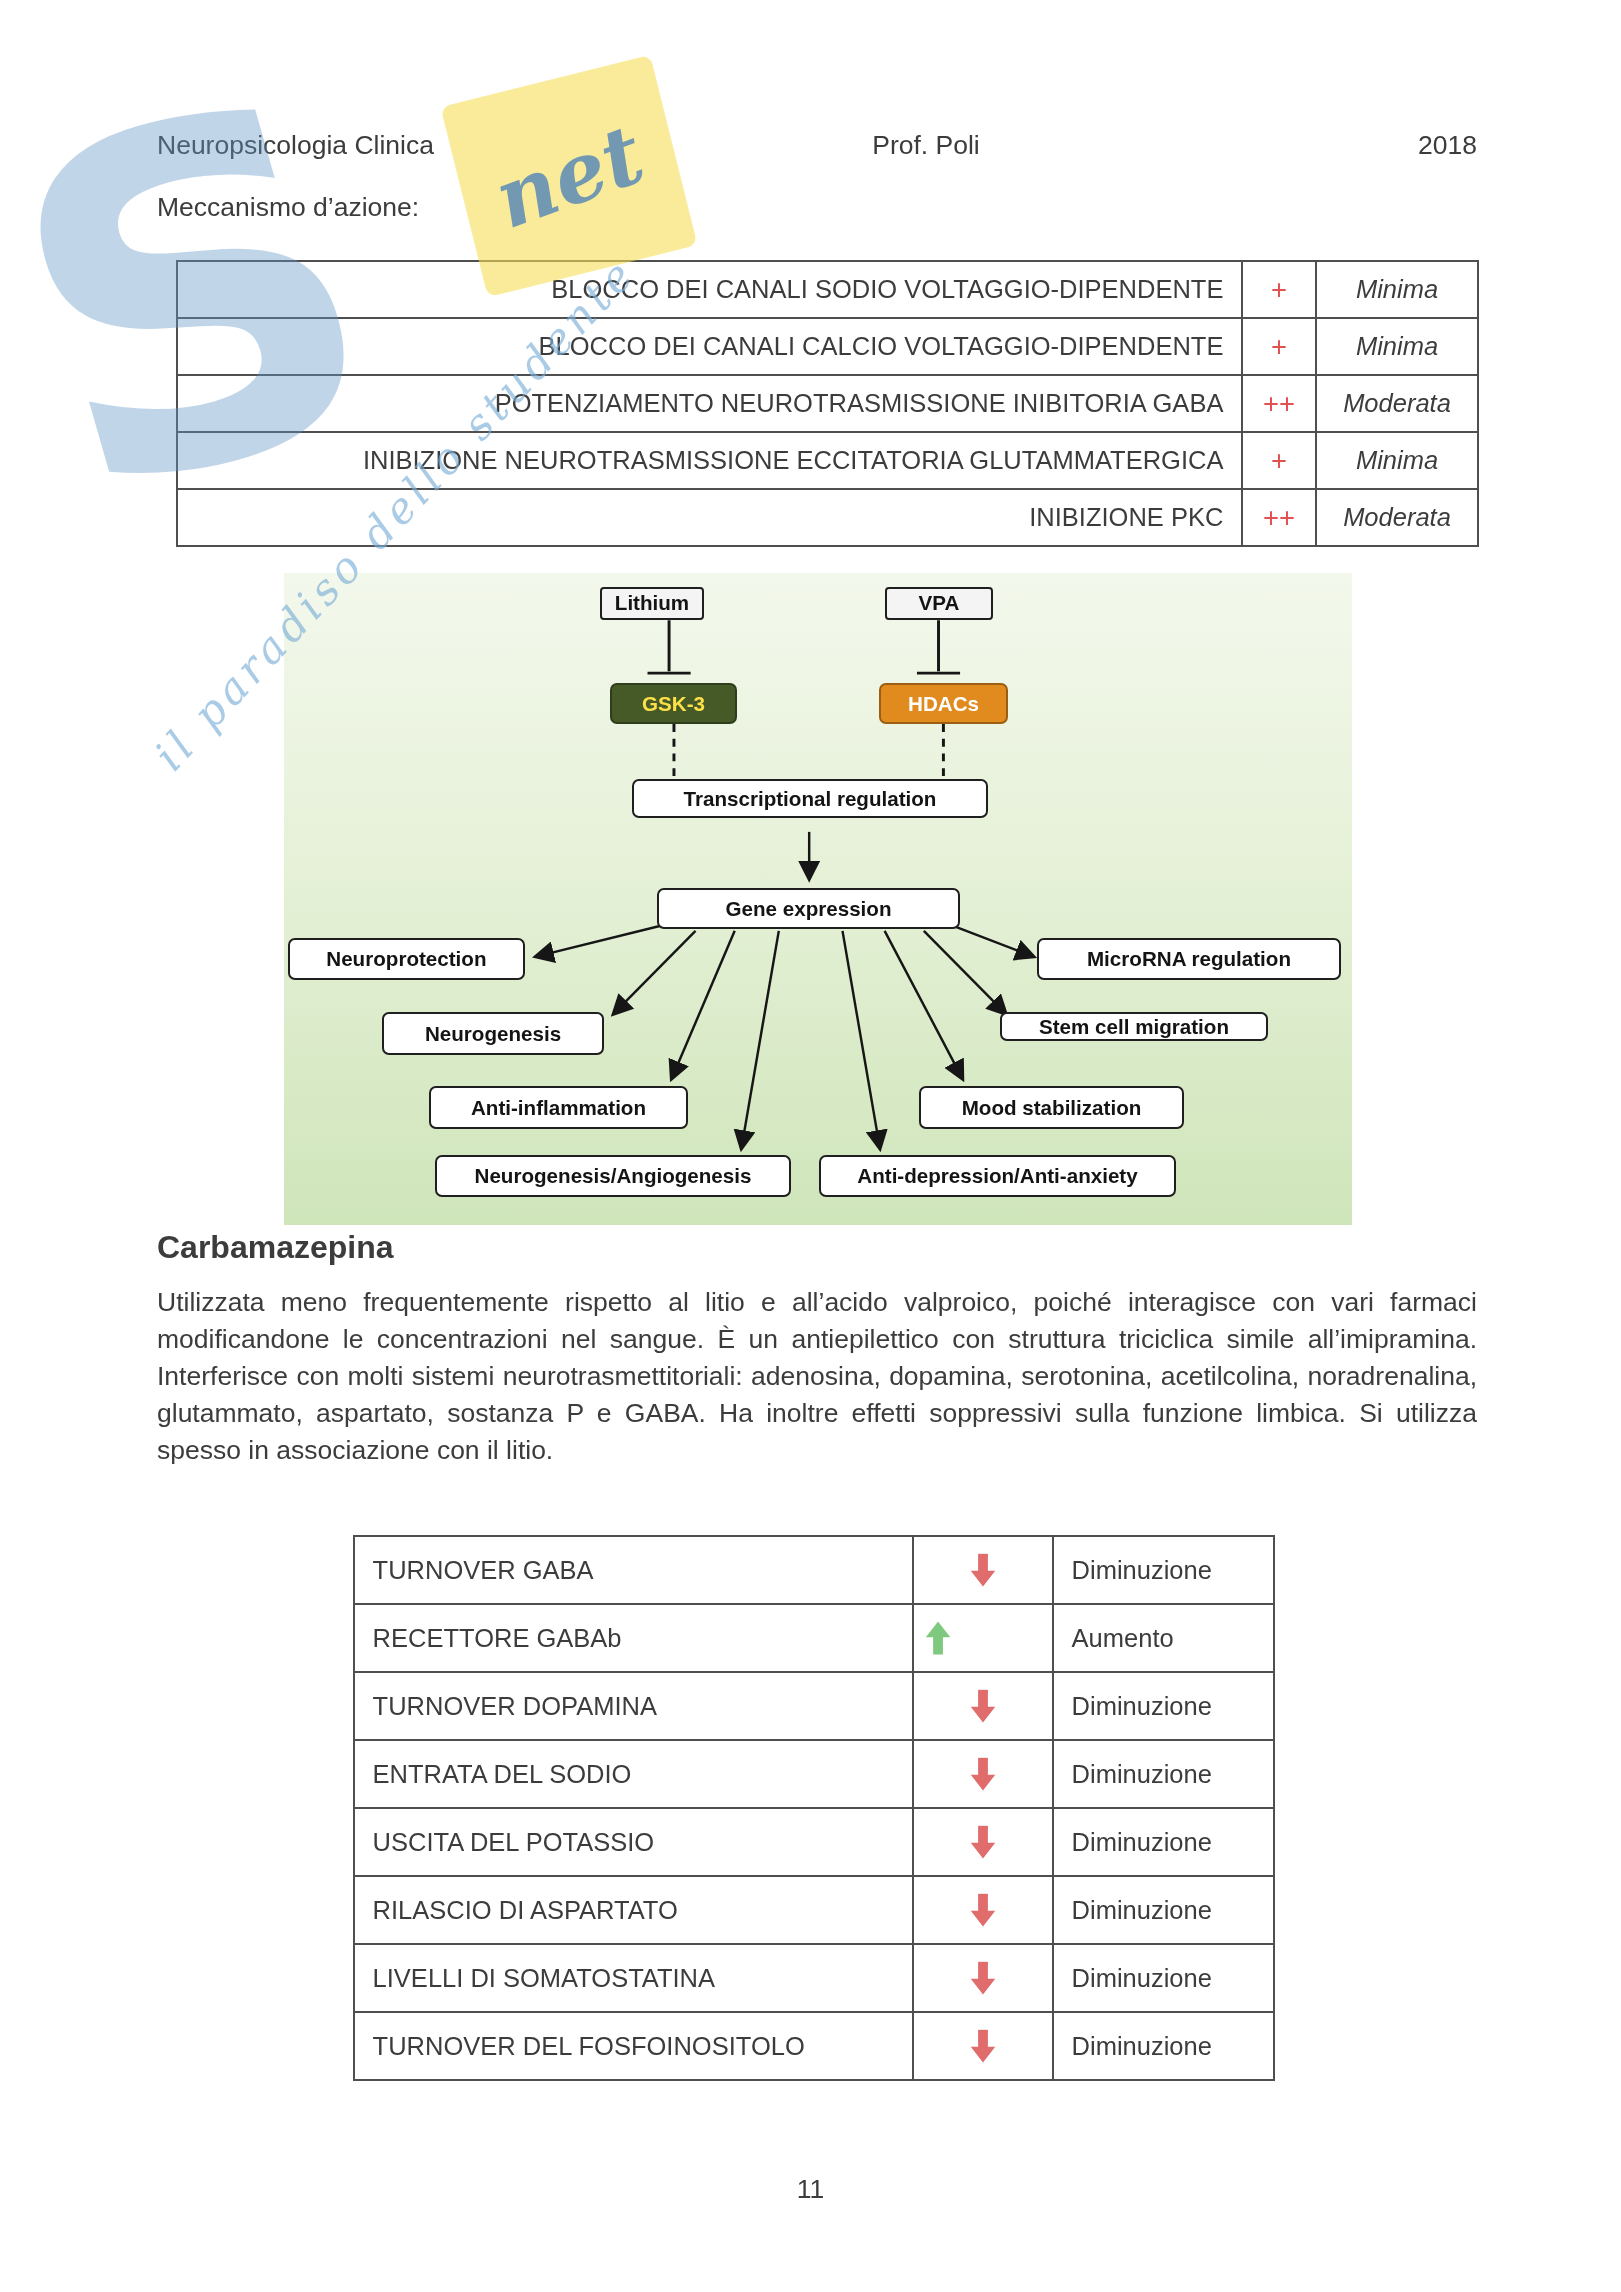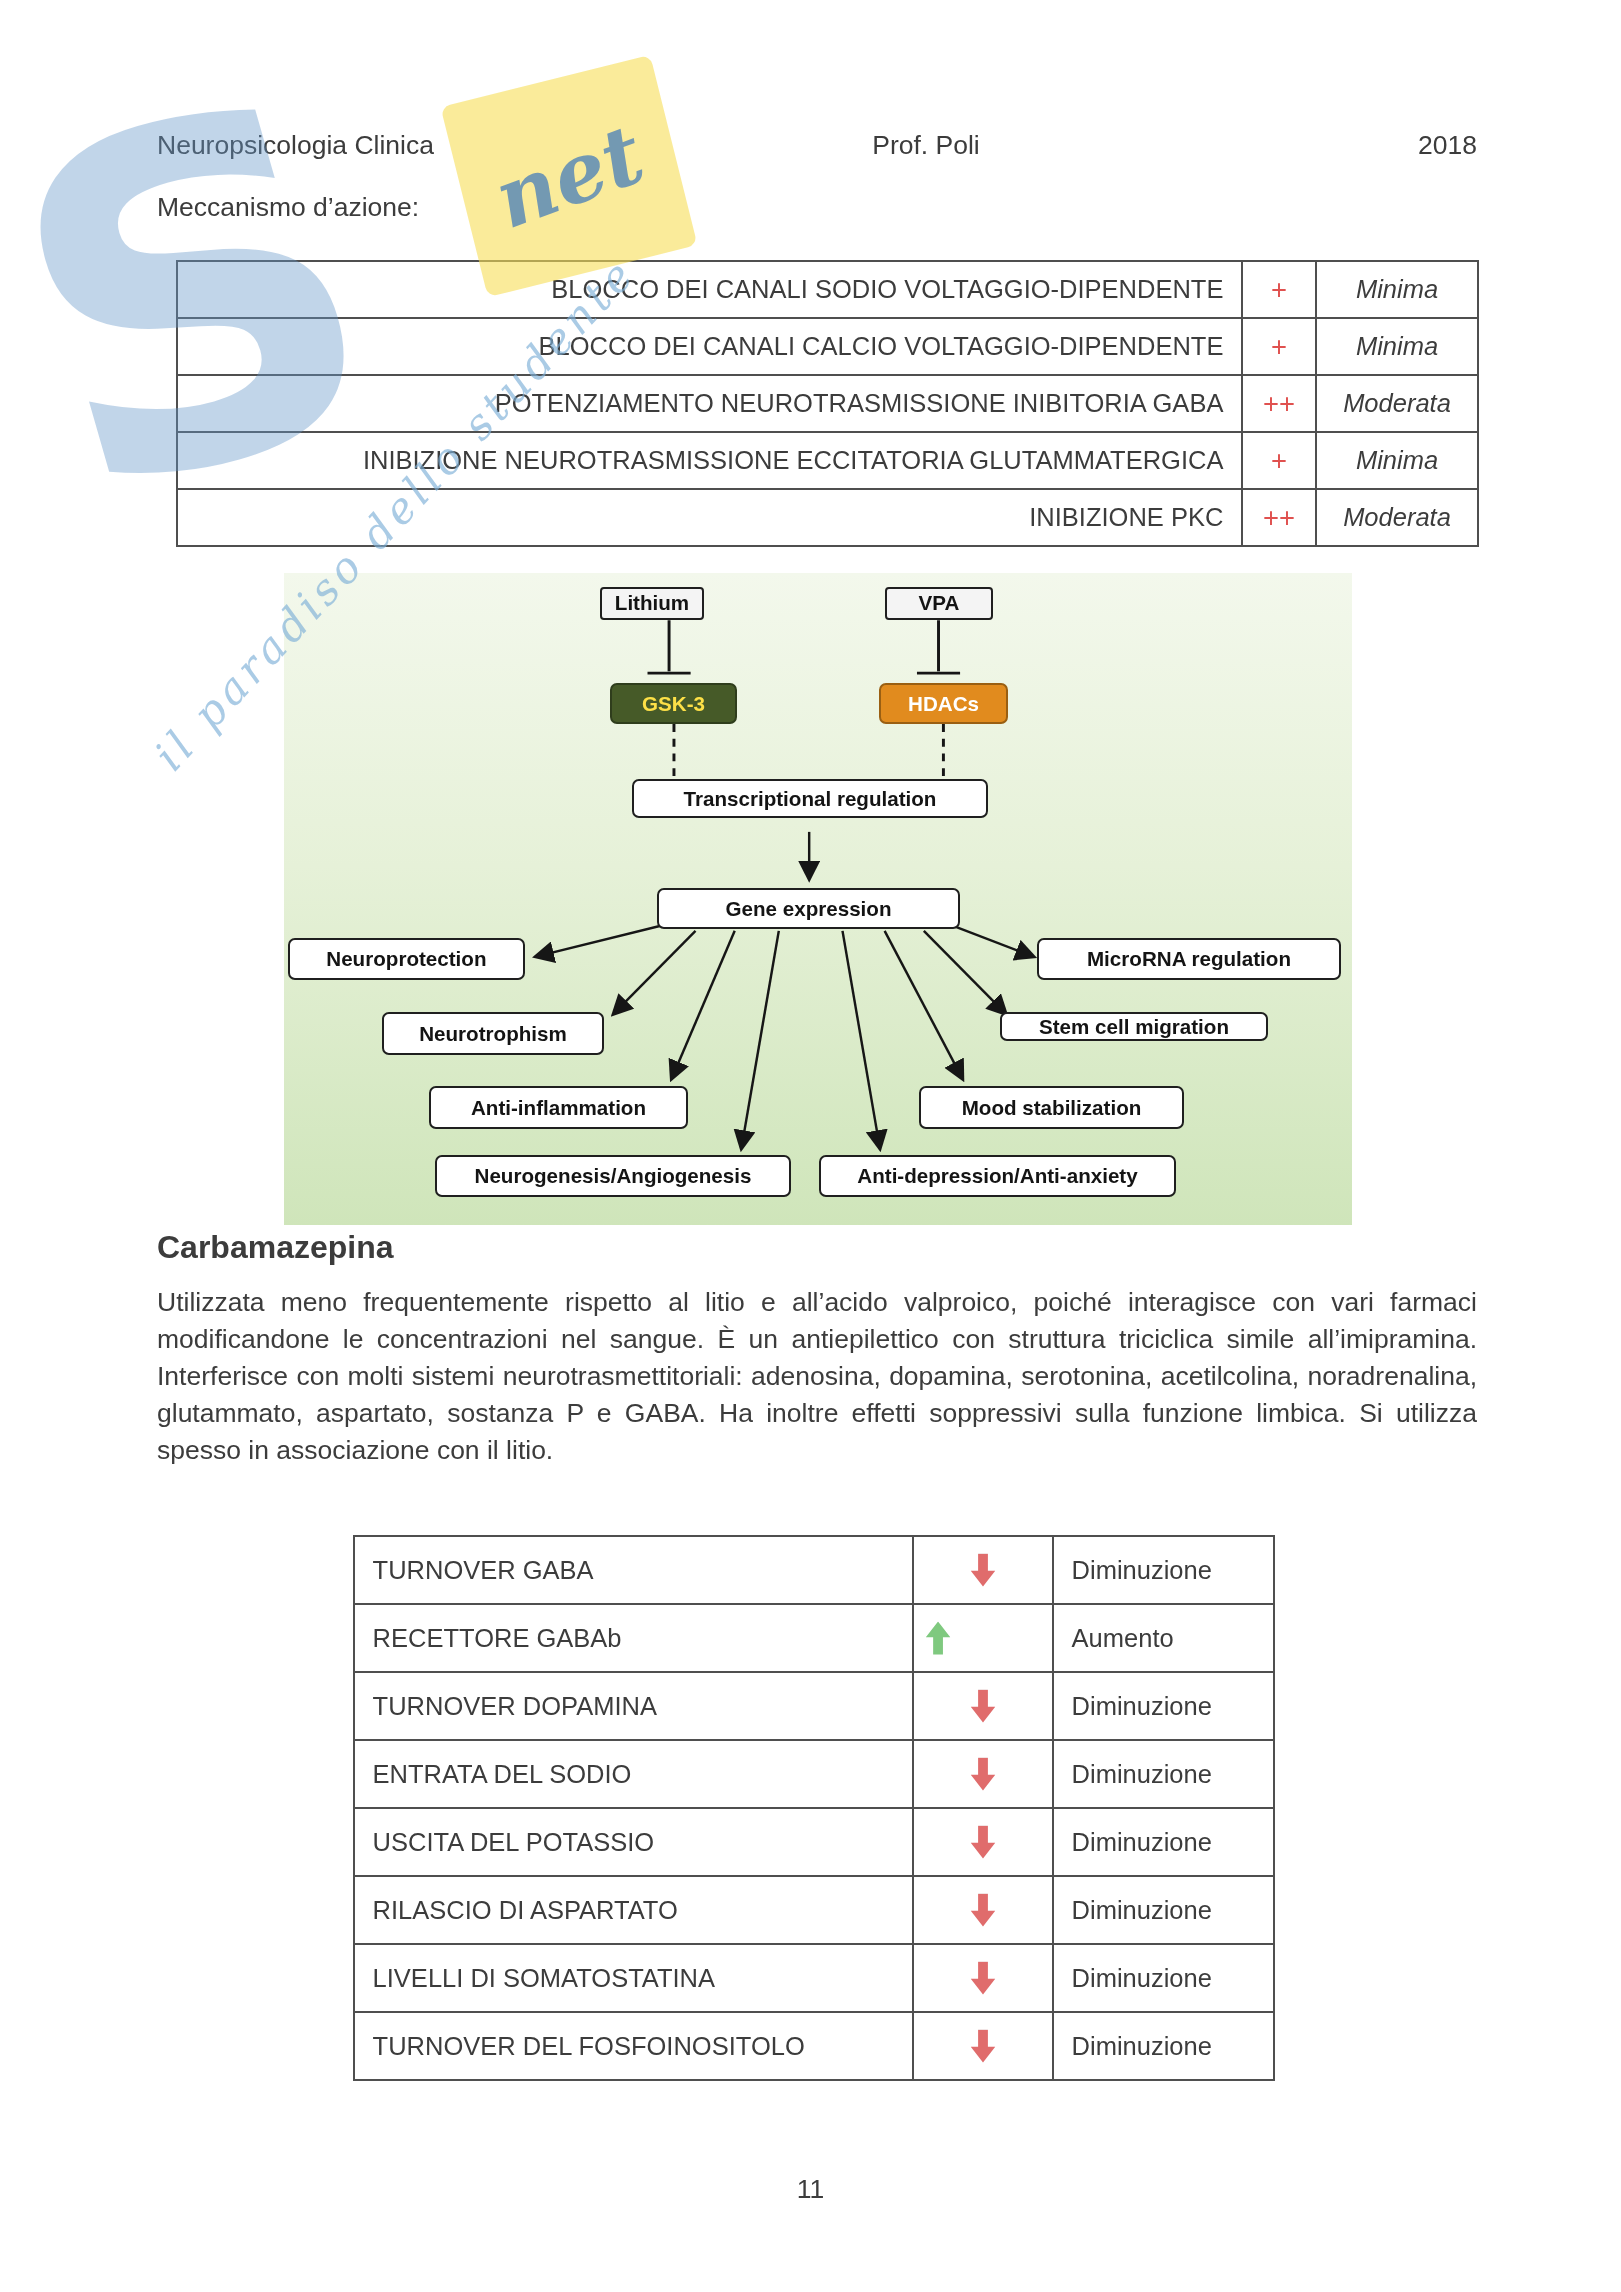--- a/index.html
+++ b/index.html
@@ -146,21 +146,21 @@
       </g>
     </svg>
     <div class="node node-top" style="left:316px;top:13.7px;width:104px;height:33px">Lithium</div>
     <div class="node node-top" style="left:601px;top:13.7px;width:108px;height:33px">VPA</div>
     <div class="node node-gsk" style="left:326px;top:110px;width:127px;height:41px">GSK-3</div>
     <div class="node node-hdac" style="left:595px;top:110px;width:129px;height:41px">HDACs</div>
     <div class="node" style="left:348px;top:206px;width:356px;height:39px">Transcriptional regulation</div>
     <div class="node" style="left:373px;top:315px;width:303px;height:41px">Gene expression</div>
     <div class="node" style="left:3.9px;top:365px;width:237px;height:42px">Neuroprotection</div>
     <div class="node" style="left:753px;top:365px;width:304px;height:42px">MicroRNA regulation</div>
-    <div class="node" style="left:98px;top:439px;width:222px;height:43px">Neurotrophism</div>
+    <div class="node" style="left:98px;top:439px;width:222px;height:43px">Neurogenesis</div>
     <div class="node" style="left:716px;top:439px;width:268px;height:29px">Stem cell migration</div>
     <div class="node" style="left:145px;top:513px;width:259px;height:43px">Anti-inflammation</div>
     <div class="node" style="left:635px;top:513px;width:265px;height:43px">Mood stabilization</div>
     <div class="node" style="left:151px;top:582px;width:356px;height:42px">Neurogenesis/Angiogenesis</div>
     <div class="node" style="left:535px;top:582px;width:357px;height:42px">Anti-depression/Anti-anxiety</div>
   </div>
 
   <h2 class="carb-title">Carbamazepina</h2>
   <p class="carb-par">Utilizzata meno frequentemente rispetto al litio e all’acido valproico, poiché interagisce con vari farmaci modificandone le concentrazioni nel sangue. È un antiepilettico con struttura triciclica simile all’imipramina. Interferisce con molti sistemi neurotrasmettitoriali: adenosina, dopamina, serotonina, acetilcolina, noradrenalina, glutammato, aspartato, sostanza P e GABA. Ha inoltre effetti soppressivi sulla funzione limbica. Si utilizza spesso in associazione con il litio.</p>
 

